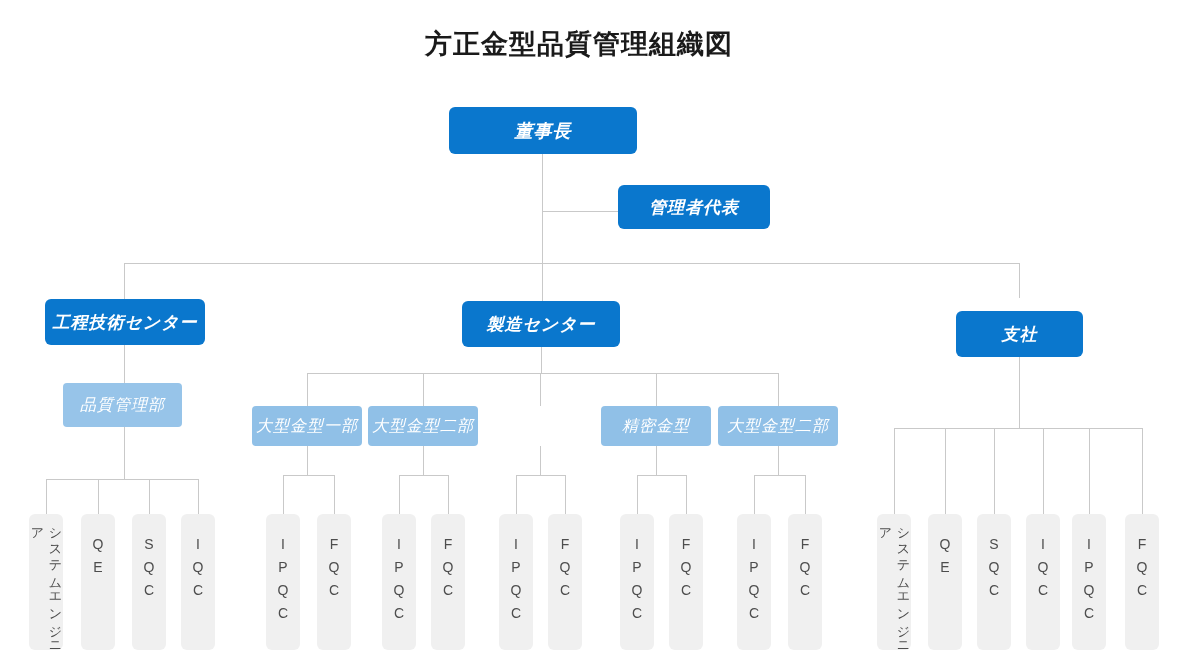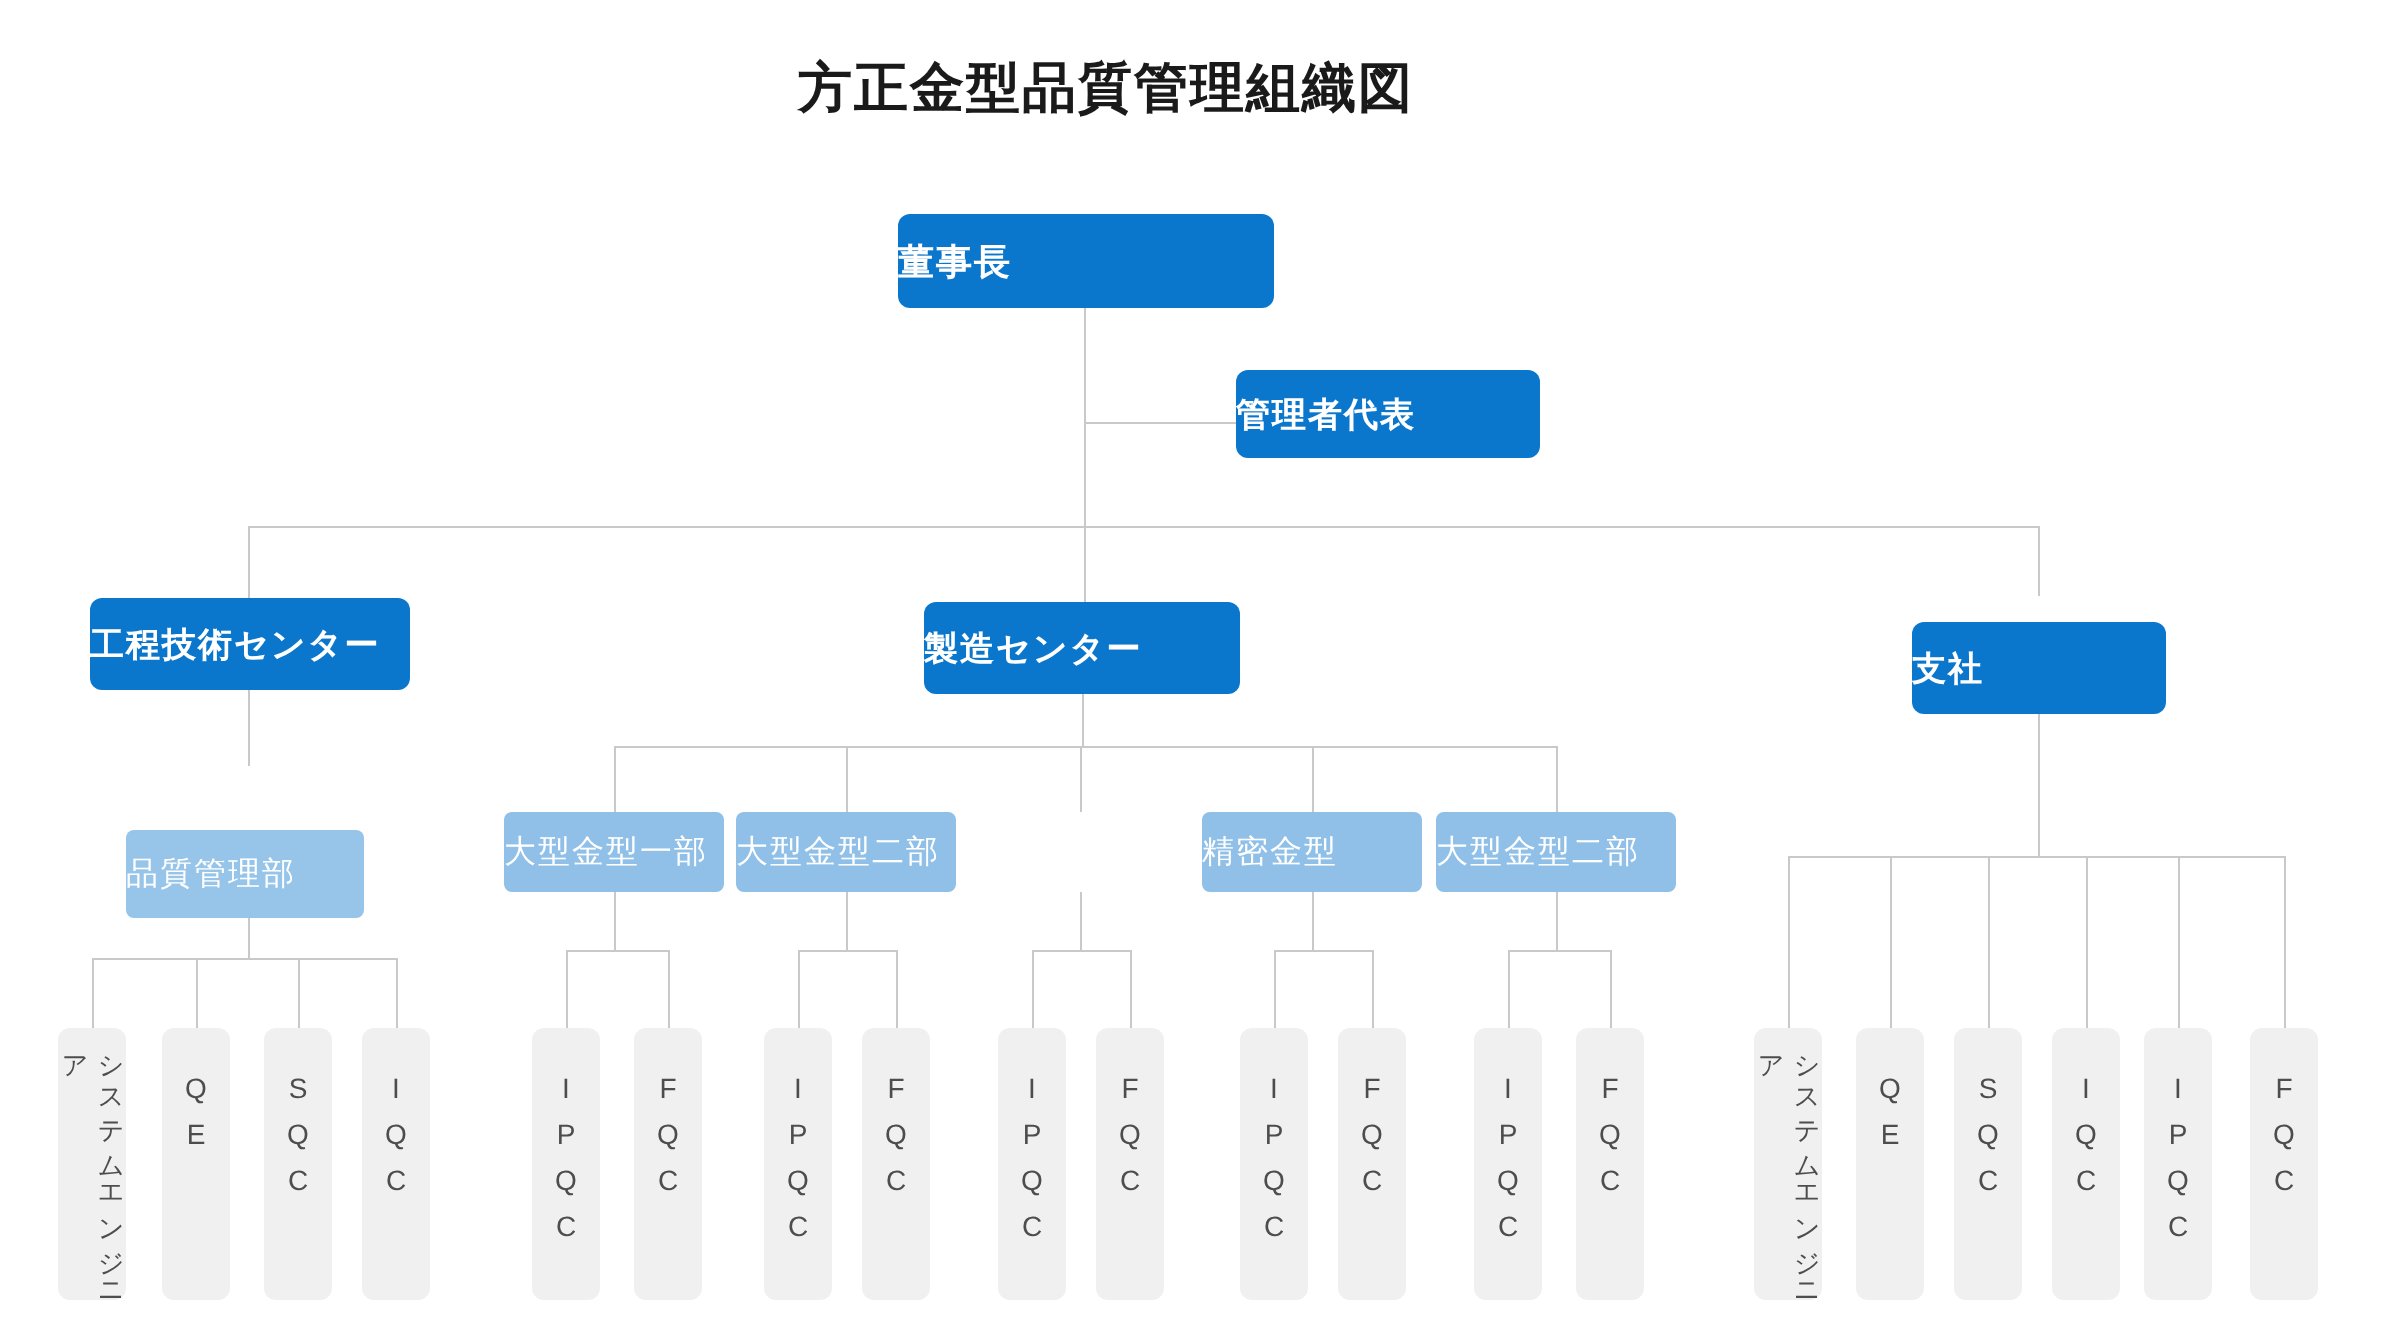--- a/index.html
+++ b/index.html
@@ -14,47 +14,49 @@
   .title {
     position: absolute;
     top: 26px;
     left: 0;
     width: 1106px;
     text-align: center;
     font-size: 27px;
     font-weight: 700;
     color: #1a1a1a;
     letter-spacing: 1px;
+    padding-left: 26px;
   }
   .node {
     position: absolute;
     display: flex;
     align-items: center;
-    justify-content: flex-start;
+    justify-content: center;
     box-sizing: border-box;
     white-space: nowrap;
+    font-style: italic;
   }
   .box-blue {
     background: #0a77cd;
     color: #ffffff;
     font-size: 17px;
     font-weight: 700;
     border-radius: 6px;
     letter-spacing: 1px;
   }
   .box-blue.root { font-size: 18px; }
   .box-light {
     background: #90c0e7;
     color: #ffffff;
     font-size: 16px;
     font-weight: 400;
     border-radius: 4px;
     letter-spacing: 1px;
   }
-  .box-light.dept { background: #97c4e9; font-size: 16px; margin-top: 32px; }
+  .box-light.dept { background: #97c4e9; font-size: 16px; }
   .leaf {
     position: absolute;
     width: 34px;
     height: 136px;
     top: 514px;
     background: #f0f0f0;
     border-radius: 6px;
     display: flex;
     justify-content: center;
     align-items: flex-start;

